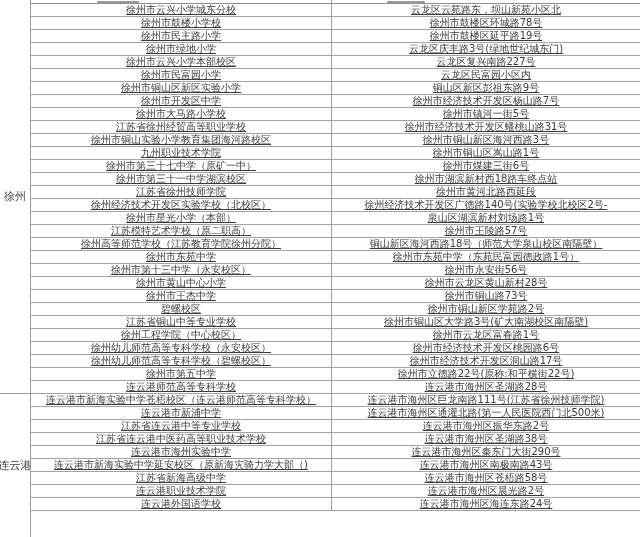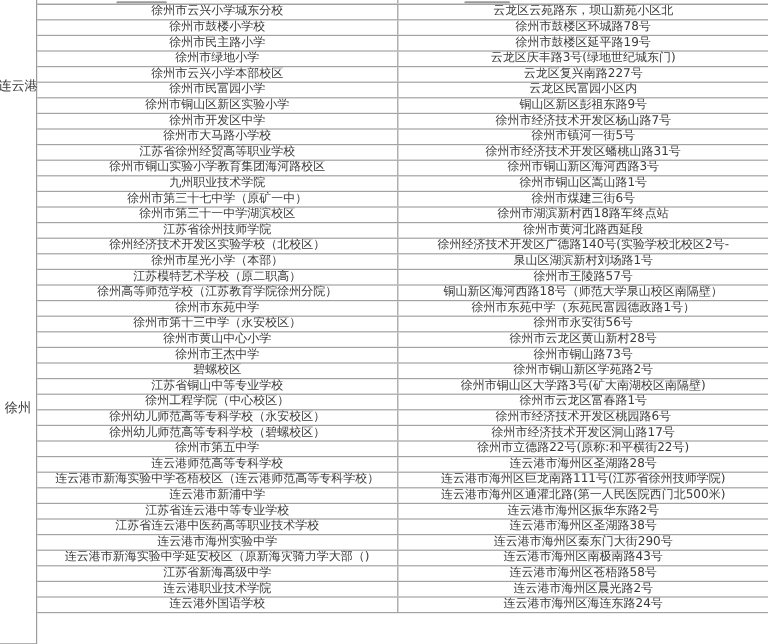--- a/index.html
+++ b/index.html
@@ -18,21 +18,21 @@
     border-right:1px solid #9c9c9c;
   }
   .region-cell {
     display:flex; align-items:center; justify-content:center;
     font-size:11px; letter-spacing:0px;
     white-space:nowrap;
   }
   .region-cell.divided { border-bottom:1px solid #9c9c9c; }
   
   .main-col {
-    position:absolute; left:31px; top:0; right:0; height:537px;
+    position:absolute; left:31px; top:0; right:0; height:537px;text-decoration:underline;
   }
   .sliver {
     position:relative; height:4px; border-bottom:1px solid #8f8f8f;
     overflow:hidden;
   }
   .remnant { position:absolute; top:1px; height:2px; background:#9a9a9a; border-radius:1px; }
   .remnant.r1 { left:66px; width:42px; }
   .remnant.r2 { left:356px; width:38px; }
   .sliver .vline { position:absolute; top:0; bottom:0; width:1px; background:#9c9c9c; left:300px; }
   .t-row {
@@ -44,22 +44,22 @@
   }
   .school-cell { width:301px; border-right:1px solid #9c9c9c; }
   .address-cell { flex:1; }
 </style>
 </head>
 <body>
 
 <div class="screen">
 
   <div class="region-col">
+      <div class="region-cell divided" style="height: 394px;">徐州</div>
       <div class="region-cell" style="height: 143px;">连云港</div>
-      <div class="region-cell divided" style="height: 394px;">徐州</div>
     </div>
 
   <div class="main-col">
     <div class="sliver">
       <div class="remnant r1"></div>
       <div class="remnant r2"></div>
       <div class="vline"></div>
     </div>
     <div id="rows-host">
         <div class="t-row">

